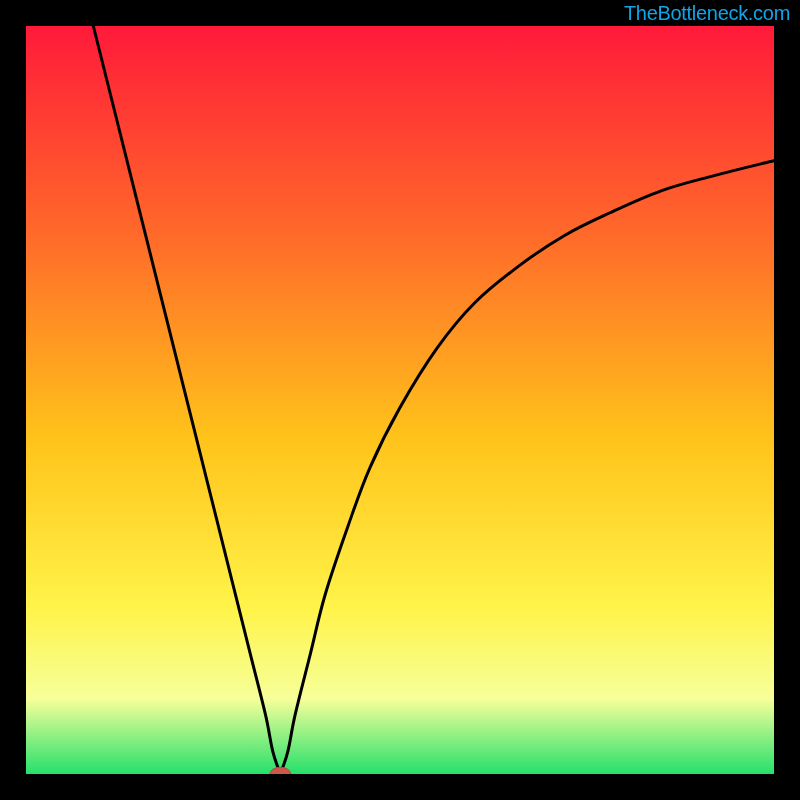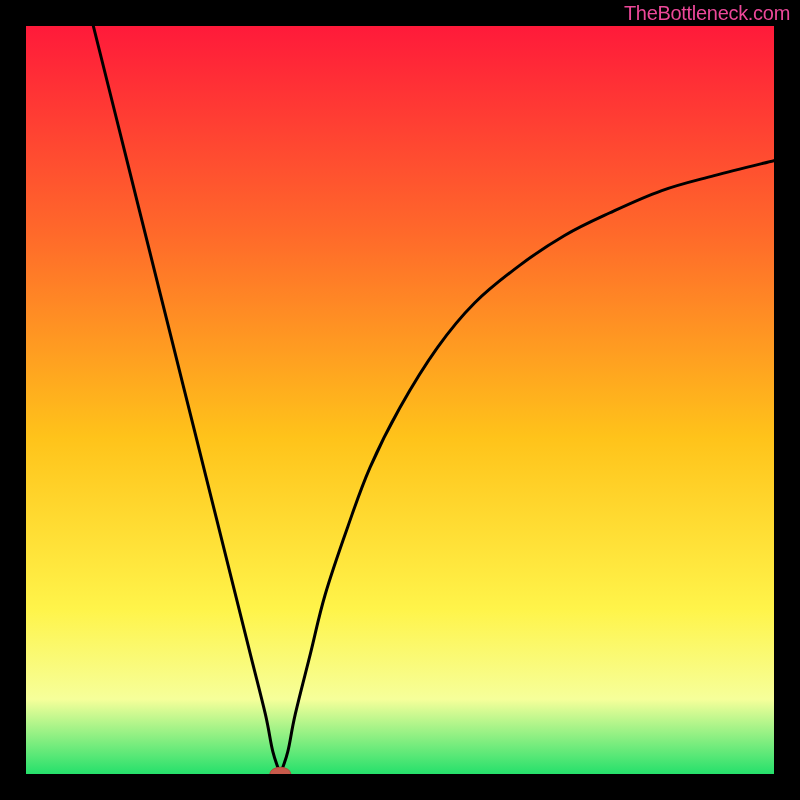--- a/index.html
+++ b/index.html
@@ -13,21 +13,21 @@
   .frame {
     width: 800px;
     height: 800px;
     background: #000;
     position: relative;
   }
   .watermark {
     position: absolute;
     top: 2px;
     right: 10px;
-    color: #ec4899;
+    color: #0ea5e9;
     font-size: 20px;
     font-weight: 500;
     letter-spacing: -0.3px;
     z-index: 10;
   }
   .plot {
     position: absolute;
     top: 26px;
     left: 26px;
     width: 748px;

